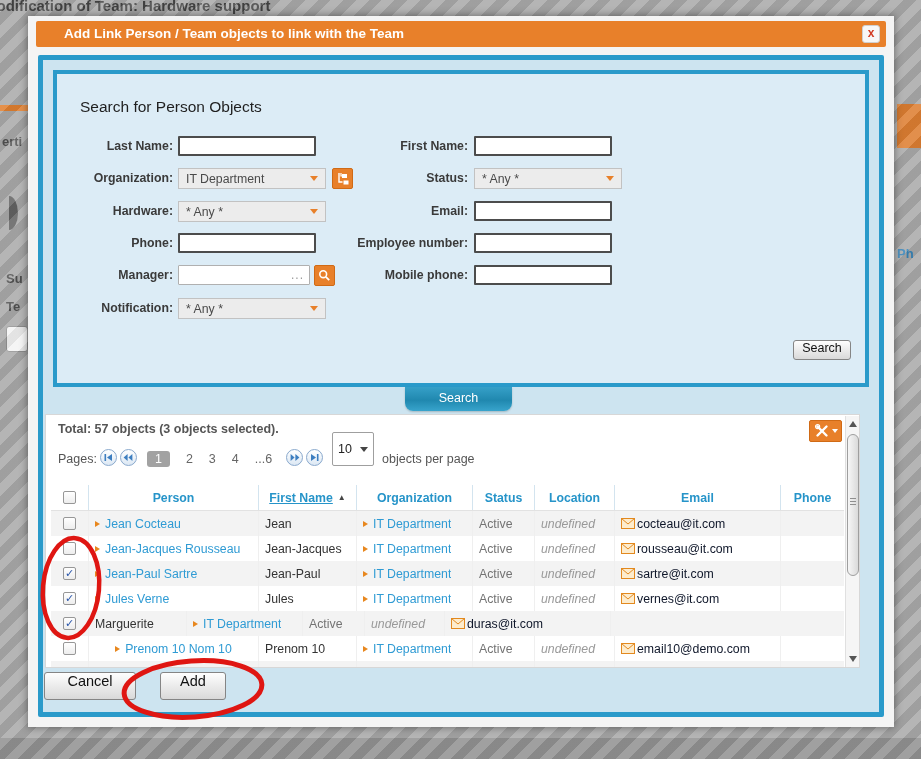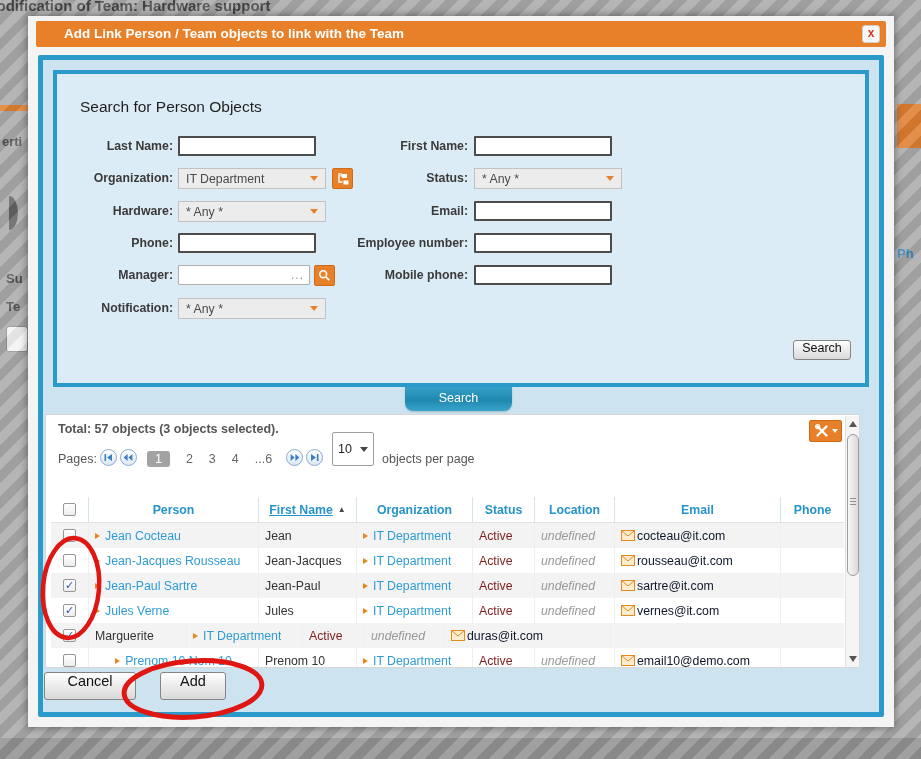--- a/index.html
+++ b/index.html
@@ -75,39 +75,39 @@
            display:inline-flex; align-items:center; justify-content:space-between; padding:16px 5px;
            font-size:12.5px; color:#222; cursor:pointer; }
   .ppsel .dd-arr { border-top-color:#444; }
   .pplabel { margin-left:8px; }
   .tools-btn { position:absolute; left:763px; top:5px; width:33px; height:22px; background:#e8802a;
                border:1px solid #d06a15; border-radius:2px; display:flex; align-items:center;
                justify-content:center; gap:2px; cursor:pointer; }
   .caret-dn { width:0; height:0; border-left:3.5px solid transparent; border-right:3.5px solid transparent;
               border-top:4px solid #fff; }
 
-  .tbl { position:absolute; left:5px; top:82px; width:793px; }
+  .tbl { position:absolute; left:5px; top:70px; width:793px; }
   .trow { display:flex; height:25px; align-items:center; }
   .thead { height:26px; background:#fff; border-bottom:1px solid #e2e2e2; }
   .tcell { height:100%; display:flex; align-items:center; padding:0 6px; font-size:12.3px; color:#333; overflow:hidden; white-space:nowrap; }
   .thead .tcell { justify-content:center; color:#2694c9; font-weight:bold; border-right:1px solid #d3e4ef; }
   .trow:not(.thead) .tcell { border-right:1px solid #efefef; }
   .tcell:last-child { border-right:none !important; }
   .row-odd { background:#f3f3f3; }
   .row-even { background:#ffffff; }
   .hdr-sorted { text-decoration:underline; }
   .sort-arrow { font-size:8px; color:#444; margin-left:5px; text-decoration:none; }
   .cb { width:13px; height:13px; background:linear-gradient(#fff,#ededed); border:1px solid #979797;
         border-radius:2px; display:inline-flex; align-items:center; justify-content:center;
         font-size:11px; font-weight:bold; color:#2a56aa; line-height:11px; cursor:pointer; }
   .cb-cell { justify-content:center; }
   .bullet { width:0; height:0; border-left:5px solid #e8871e; border-top:3.5px solid transparent;
             border-bottom:3.5px solid transparent; margin-right:5px; flex:none; }
   .lnk { color:#2f9bd4; cursor:pointer; overflow:hidden; text-overflow:ellipsis; }
-  .c-status { color:#7f1d1d; }
+  .c-status { color:#737373; }
   .c-undef { color:#999; font-style:italic; }
   .email-txt { margin-left:2px; color:#0f172a; }
 
   .sbar { position:absolute; left:799px; top:1px; width:15px; height:251px; background:#f5f5f5; border-left:1px solid #e0e0e0; }
   .sbar-arrow { position:absolute; left:3px; width:0; height:0; border-left:4.5px solid transparent; border-right:4.5px solid transparent; }
   .sbar-up { top:5px; border-bottom:6px solid #555; }
   .sbar-dn { bottom:5px; border-top:6px solid #555; }
   .sbar-thumb { position:absolute; left:1px; top:18px; width:12px; height:142px;
                 background:linear-gradient(90deg,#f6f6f6,#dadada); border:1px solid #9e9e9e; border-radius:6px; cursor:grab; }
   .sbar-thumb::after { content:""; position:absolute; left:2px; right:2px; top:63px; height:9px;

